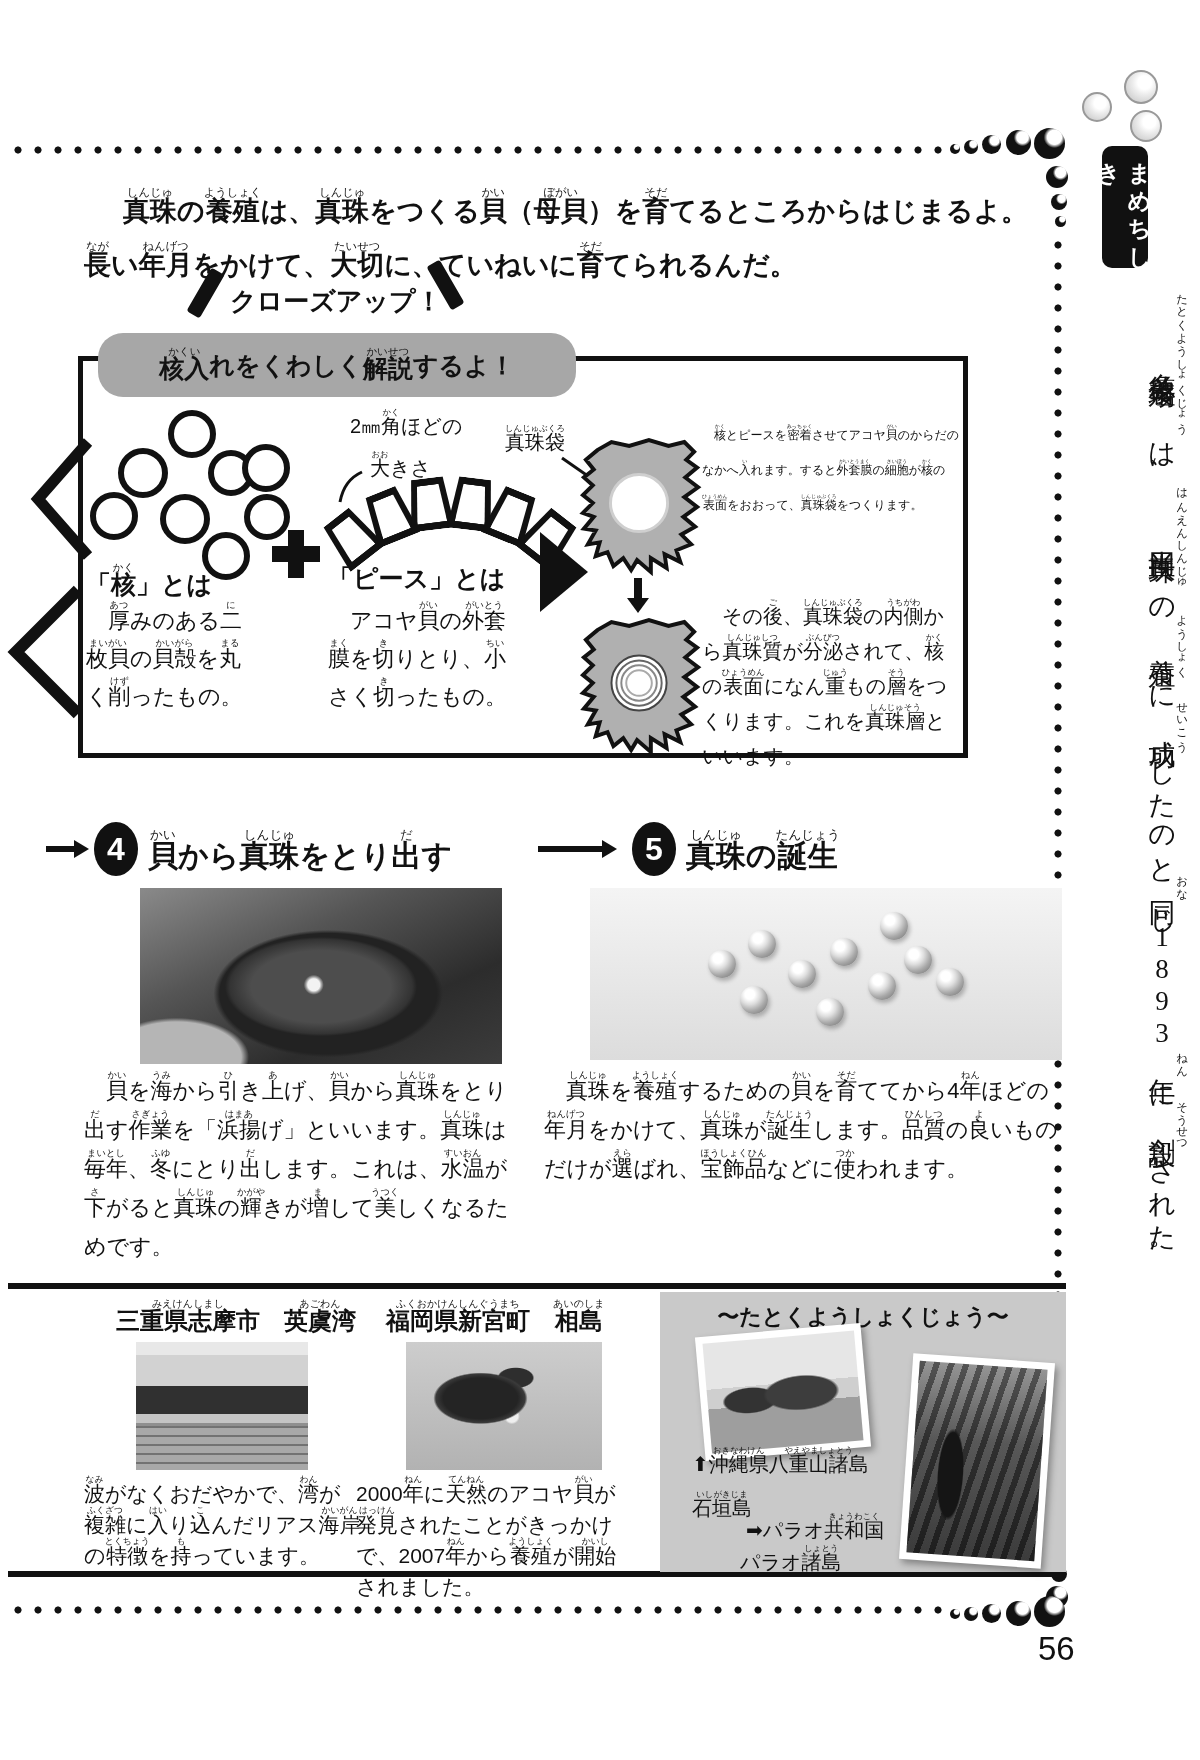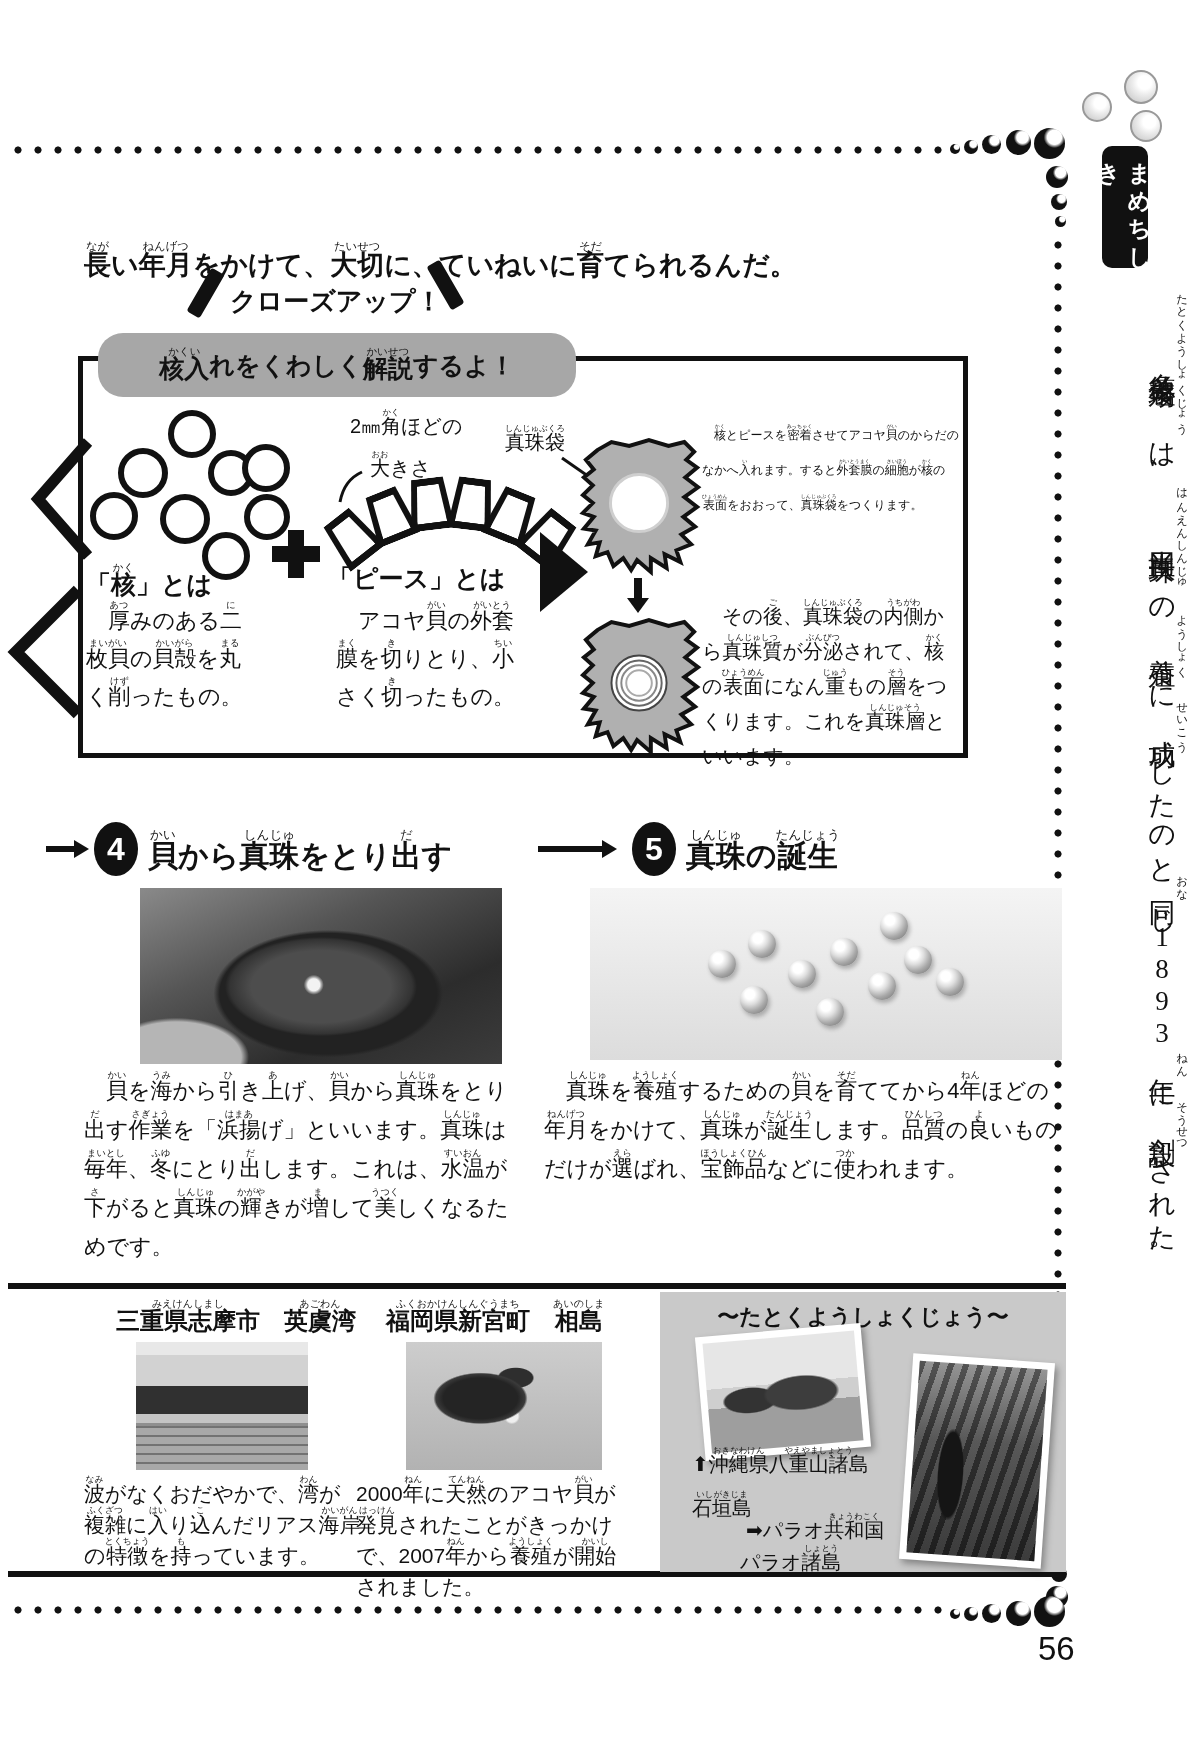--- a/index.html
+++ b/index.html
@@ -76,20 +76,21 @@
 
   <div class="bubble" style="left:1082px;top:92px;width:26px;height:26px;"></div>
   <div class="bubble" style="left:1124px;top:70px;width:30px;height:30px;"></div>
   <div class="bubble" style="left:1130px;top:110px;width:28px;height:28px;"></div>
 
   <div class="abs vtext" style="left:1102px;top:146px;width:46px;height:122px;background:#111;border-radius:10px;color:#fff;
               font-weight:bold;font-size:23px;display:flex;align-items:center;justify-content:center;letter-spacing:2px;">まめちしき</div>
   <div class="abs vtext" style="left:1086px;top:286px;width:102px;height:1020px;font-family:'Liberation Serif','DejaVu Serif',serif;
               font-size:27px;letter-spacing:2px;line-height:1.2;"><ruby>多徳養殖場<rt>たとくようしょくじょう</rt></ruby>は、<ruby>半円真珠<rt>はんえんしんじゅ</rt></ruby>の<ruby>養殖<rt>ようしょく</rt></ruby>に<ruby>成功<rt>せいこう</rt></ruby>したのと<ruby>同<rt>おな</rt></ruby>じ1893<ruby>年<rt>ねん</rt></ruby>に<ruby>創設<rt>そうせつ</rt></ruby>された。</div>
 
+  <div class="abs bold nowrap" style="left:96px;top:186px;font-size:27px;">　<ruby>真珠<rt>しんじゅ</rt></ruby>の<ruby>養殖<rt>ようしょく</rt></ruby>は、<ruby>真珠<rt>しんじゅ</rt></ruby>をつくる<ruby>貝<rt>かい</rt></ruby>（<ruby>母貝<rt>ぼがい</rt></ruby>）を<ruby>育<rt>そだ</rt></ruby>てるところからはじまるよ。</div>
   <div class="abs bold nowrap" style="left:84px;top:240px;font-size:27px;"><ruby>長<rt>なが</rt></ruby>い<ruby>年月<rt>ねんげつ</rt></ruby>をかけて、<ruby>大切<rt>たいせつ</rt></ruby>に、ていねいに<ruby>育<rt>そだ</rt></ruby>てられるんだ。</div>
 
   <div class="slash" style="left:198px;top:268px;transform:rotate(30deg);"></div>
   <div class="abs bold nowrap" style="left:230px;top:284px;font-size:26px;">クローズアップ！</div>
   <div class="slash" style="left:438px;top:260px;transform:rotate(-30deg);"></div>
   <div class="abs bold" style="left:98px;top:333px;width:478px;height:64px;background:#a7a7a7;border-radius:25px;z-index:2;
               display:flex;align-items:center;justify-content:center;font-size:25px;"><ruby>核入<rt>かくい</rt></ruby>れをくわしく<ruby>解説<rt>かいせつ</rt></ruby>するよ！</div>
 
   <div class="abs" style="left:78px;top:356px;width:880px;height:392px;border:5px solid #111;"></div>
   <svg class="abs" style="left:28px;top:436px;" width="68" height="126">
@@ -130,21 +131,21 @@
   <div class="piece" style="left:489px;top:490px;width:44px;height:52px;transform:rotate(22deg);">
       <i></i>
     </div>
   <div class="piece" style="left:526px;top:512px;width:44px;height:52px;transform:rotate(38deg);">
       <i></i>
     </div>
 
   <div class="abs bold nowrap" style="left:86px;top:562px;font-size:25px;">「<ruby>核<rt>かく</rt></ruby>」とは</div>
   <div class="abs" style="left:86px;top:600px;width:172px;font-size:22px;line-height:38px;">　<ruby>厚<rt>あつ</rt></ruby>みのある<ruby>二<rt>に</rt></ruby><ruby>枚貝<rt>まいがい</rt></ruby>の<ruby>貝殻<rt>かいがら</rt></ruby>を<ruby>丸<rt>まる</rt></ruby>く<ruby>削<rt>けず</rt></ruby>ったもの。</div>
   <div class="abs bold nowrap" style="left:328px;top:562px;font-size:25px;">「ピース」とは</div>
-  <div class="abs" style="left:328px;top:600px;width:186px;font-size:22px;line-height:38px;margin-left:8px;">　アコヤ<ruby>貝<rt>がい</rt></ruby>の<ruby>外套<rt>がいとう</rt></ruby><ruby>膜<rt>まく</rt></ruby>を<ruby>切<rt>き</rt></ruby>りとり、<ruby>小<rt>ちい</rt></ruby>さく<ruby>切<rt>き</rt></ruby>ったもの。</div>
+  <div class="abs" style="left:328px;top:600px;width:186px;font-size:22px;line-height:38px;">　アコヤ<ruby>貝<rt>がい</rt></ruby>の<ruby>外套<rt>がいとう</rt></ruby><ruby>膜<rt>まく</rt></ruby>を<ruby>切<rt>き</rt></ruby>りとり、<ruby>小<rt>ちい</rt></ruby>さく<ruby>切<rt>き</rt></ruby>ったもの。</div>
 
   <div class="tri-right" style="left:540px;top:532px;"></div>
 
   <div class="abs nowrap" style="left:505px;top:424px;font-size:20px;"><ruby>真珠袋<rt>しんじゅぶくろ</rt></ruby></div>
   <svg class="abs" style="left:558px;top:454px;" width="64" height="50">
     <line x1="4" y1="4" x2="50" y2="36" stroke="#111" stroke-width="3"></line>
     <polygon points="58,42 42,40 50,30" fill="#111"></polygon>
   </svg>
 
   <svg class="abs" style="left:578px;top:434px;" width="126" height="142" viewBox="0 0 128 144">

